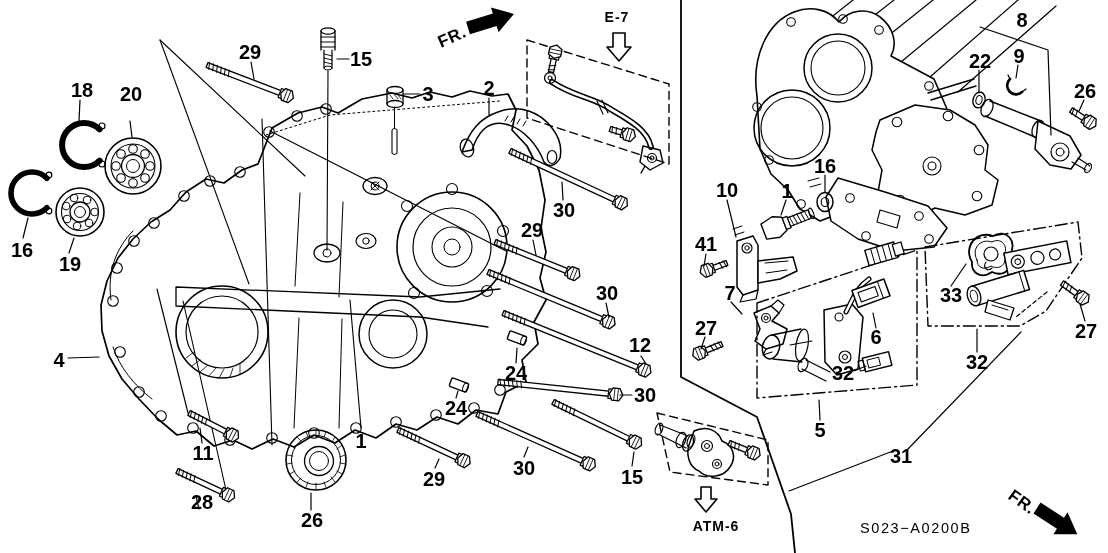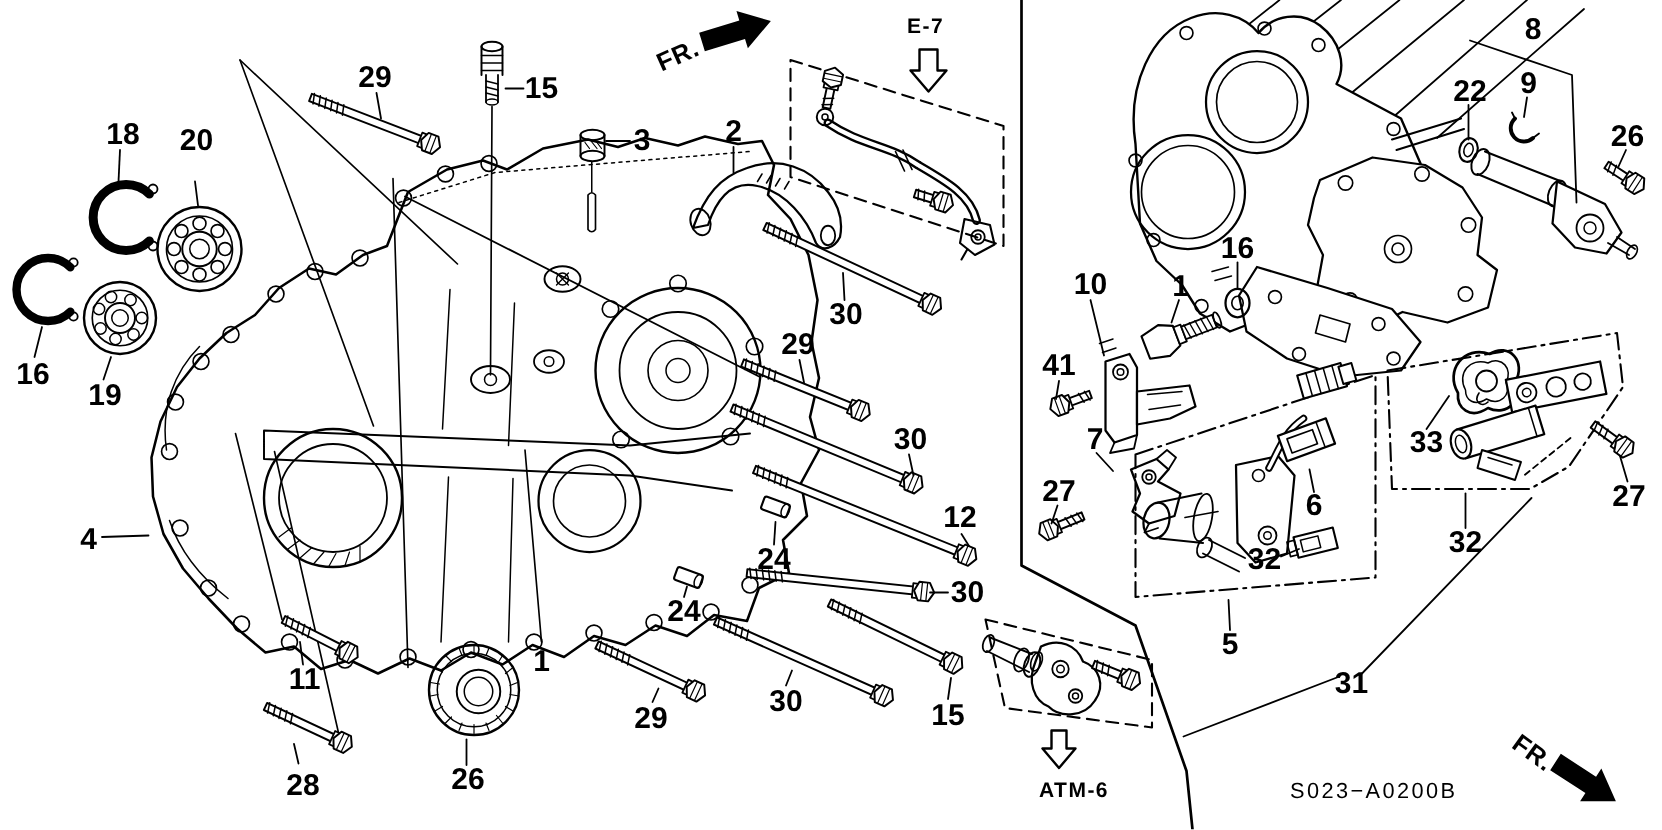--- a/index.html
+++ b/index.html
@@ -531,21 +531,21 @@
 <div class="lbl" style="left:428px;top:94px">3</div>
 <div class="lbl" style="left:489px;top:88px">2</div>
 <div class="lbl ref" style="left:617px;top:17px">E-7</div>
 <div class="lbl" style="left:564px;top:210px">30</div>
 <div class="lbl" style="left:82px;top:90px">18</div>
 <div class="lbl" style="left:131px;top:94px">20</div>
 <div class="lbl" style="left:22px;top:250px">16</div>
 <div class="lbl" style="left:70px;top:264px">19</div>
 <div class="lbl" style="left:59px;top:360px">4</div>
 <div class="lbl" style="left:203px;top:453px">11</div>
-<div class="lbl" style="left:202px;top:524px">28</div>
+<div class="lbl" style="left:202px;top:502px">28</div>
 <div class="lbl" style="left:312px;top:520px">26</div>
 <div class="lbl" style="left:361px;top:441px">1</div>
 <div class="lbl" style="left:532px;top:230px">29</div>
 <div class="lbl" style="left:607px;top:293px">30</div>
 <div class="lbl" style="left:640px;top:345px">12</div>
 <div class="lbl" style="left:516px;top:373px">24</div>
 <div class="lbl" style="left:456px;top:408px">24</div>
 <div class="lbl" style="left:645px;top:395px">30</div>
 <div class="lbl" style="left:434px;top:479px">29</div>
 <div class="lbl" style="left:524px;top:468px">30</div>

